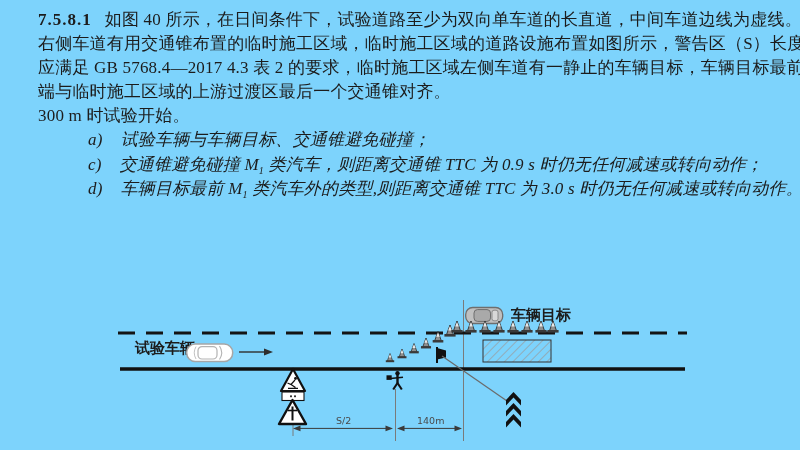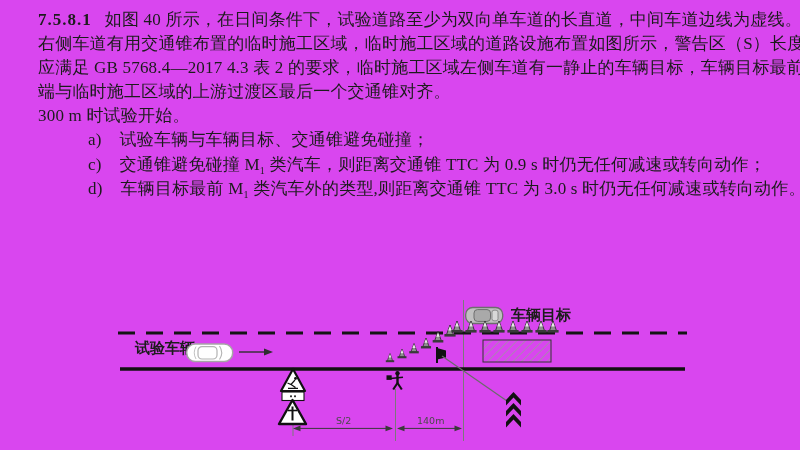--- a/index.html
+++ b/index.html
@@ -1,29 +1,29 @@
 <!DOCTYPE html>
 <html><head>
 <meta charset="utf-8">
 <style>
   html,body{margin:0;padding:0;}
   body{
     width:800px;height:450px;background:#ffffff;overflow:hidden;position:relative;
     font-family:"Liberation Serif","DejaVu Serif",serif;
     color:#1c1c1c;
   }
-  .page{position:absolute;inset:0;background:#d946ef;}
+  .page{position:absolute;inset:0;background:#7dd3fc;}
   .text-block{
     position:absolute;left:38px;top:8px;width:760px;
   }
   .line{
     height:24.1px;line-height:24.1px;font-size:17px;white-space:nowrap;
     letter-spacing:0.2px;
   }
-  .line.indent{padding-left:50px;}
+  .line.indent{padding-left:50px;font-style:italic;}
   .sec-num{font-weight:700;margin-right:13px;letter-spacing:1px;}
   .item-label{margin-right:18px;}
   sub{font-size:10px;line-height:0;}
   .diagram{position:absolute;left:0;top:295px;width:800px;height:155px;}
   svg text.diag-label{
     font-family:"Liberation Serif","DejaVu Serif",serif;
     font-weight:700;font-size:15px;fill:#1c1c1c;
   }
   svg text.dim-label{
     font-family:"DejaVu Sans","Liberation Sans",sans-serif;

